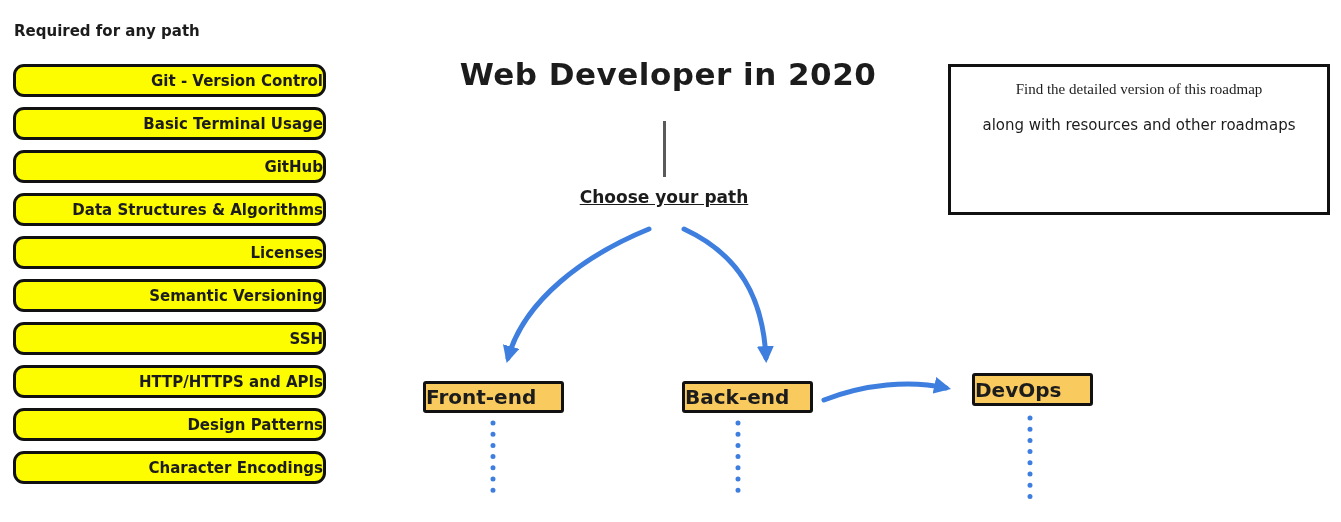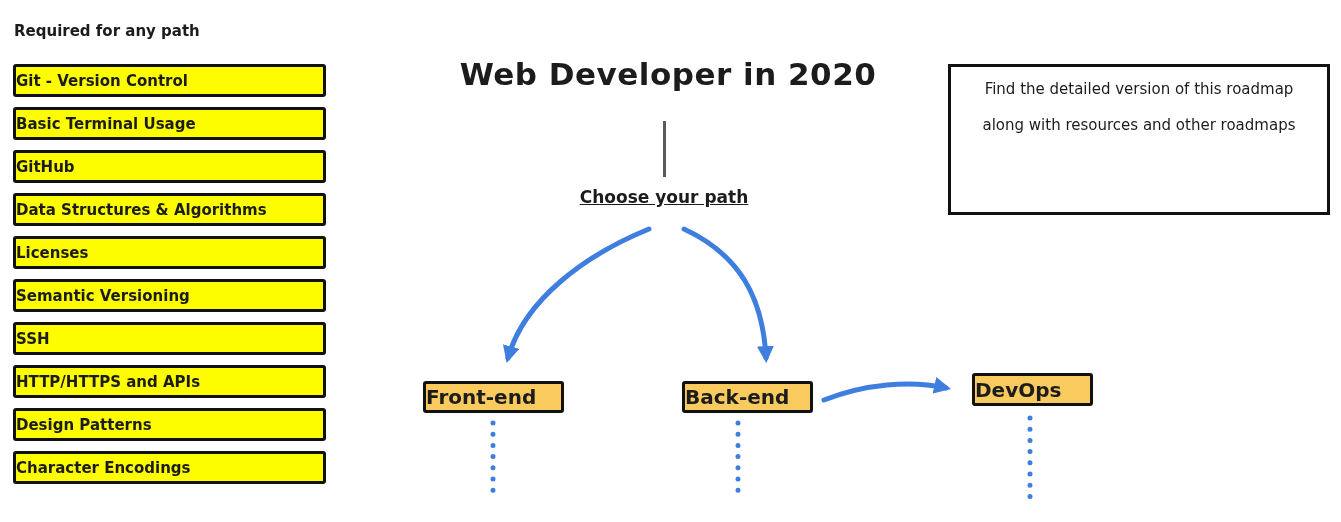--- a/index.html
+++ b/index.html
@@ -11,22 +11,22 @@
     --ink:#1c1c1c;
   }
   html,body{margin:0;padding:0;background:#ffffff;}
   body{font-family:"DejaVu Sans","Liberation Sans",sans-serif;color:var(--ink);}
   .canvas{position:relative;width:1341px;height:522px;background:#fff;overflow:hidden;}
 
   
   .req-heading{position:absolute;left:14px;top:22px;font-size:15px;font-weight:bold;}
   .req-list{position:absolute;left:13px;top:64px;width:313px;display:flex;flex-direction:column;gap:10px;}
   .topic-box{
-    box-sizing:border-box;height:33px;border:3px solid var(--border);border-radius:3px;
-    background:var(--topic-fill);display:flex;align-items:center;justify-content:flex-start;
+    box-sizing:border-box;height:33px;border:3px solid var(--border);border-radius:11px;
+    background:var(--topic-fill);display:flex;align-items:center;justify-content:flex-end;
     font-size:15px;font-weight:bold;cursor:pointer;
   }
 
   
   .title{position:absolute;left:458px;top:56px;width:420px;margin:0;text-align:center;
     font-size:31px;font-weight:bold;letter-spacing:0.5px;}
   .vline{position:absolute;left:663px;top:121px;width:3px;height:56px;background:#5a5a5a;}
   .subtitle{position:absolute;left:564px;top:187px;width:200px;text-align:center;
     font-size:17px;font-weight:bold;text-decoration:underline;}
 
@@ -43,21 +43,21 @@
     font-size:20px;font-weight:bold;cursor:pointer;
   }
   .path-frontend{left:423px;top:381px;width:141px;height:32px;}
   .path-backend{left:682px;top:381px;width:131px;height:32px;}
   .path-devops{left:972px;top:373px;width:121px;height:33px;}
 
   
   .info-box{position:absolute;left:948px;top:64px;width:382px;height:151px;box-sizing:border-box;
     border:3px solid var(--border);background:#fff;}
   .info-line{margin-top:8px;text-align:center;font-size:15px;font-weight:500;line-height:28px;}
-  .info-line.first{}
+  .info-line.first{font-family:Liberation Serif, serif;}
   .info-button{position:absolute;left:16px;right:14px;top:88px;height:47px;border-radius:3px;
     background:var(--button-purple);color:#ffffff;display:flex;align-items:center;justify-content:center;
     font-size:19px;font-weight:bold;cursor:pointer;}
 </style>
 </head>
 <body>
 
 <div class="canvas">
 
   <div class="req-heading">Required for any path</div>

